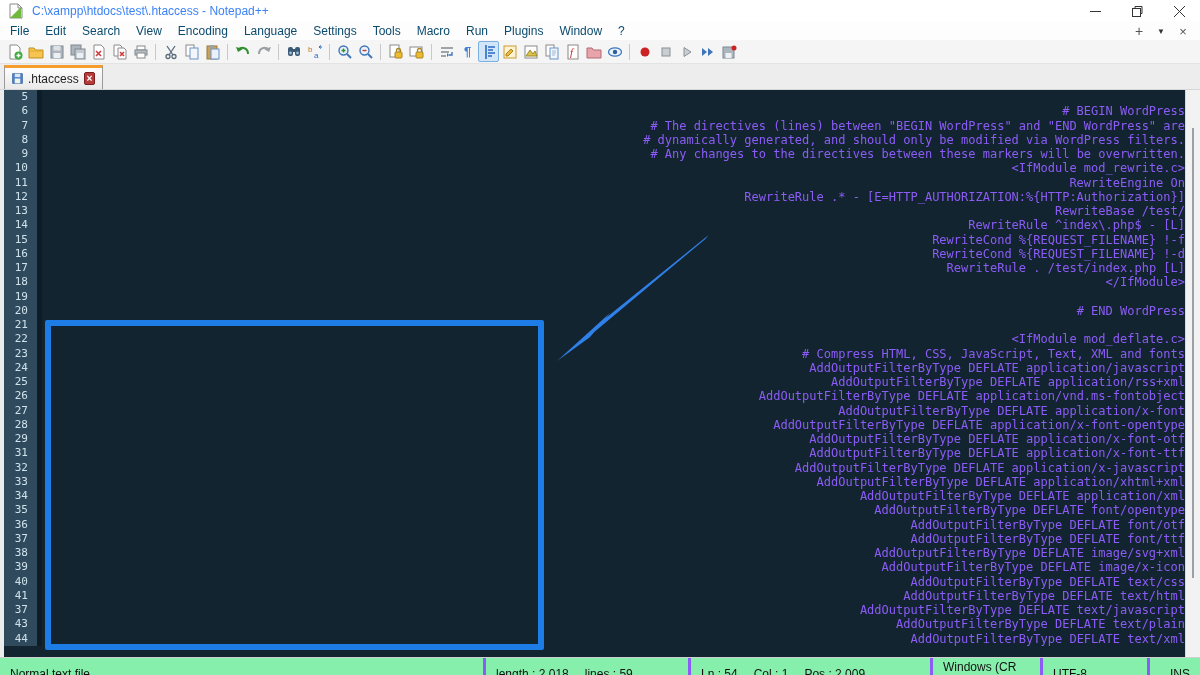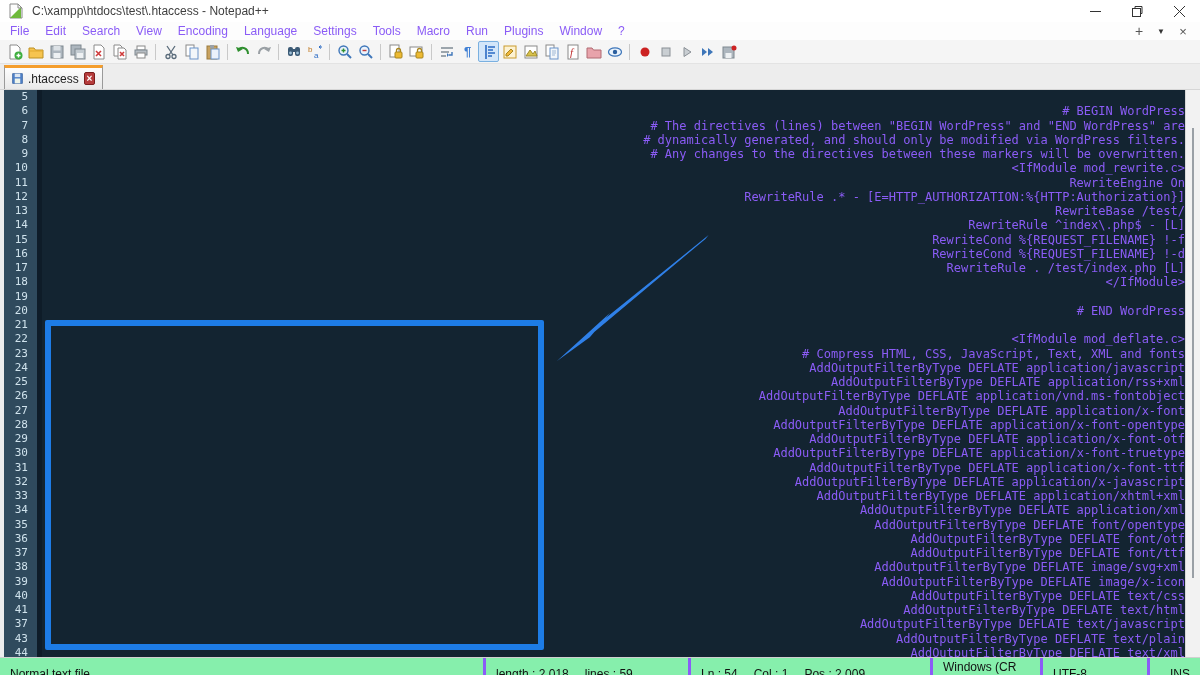--- a/index.html
+++ b/index.html
@@ -2,28 +2,28 @@
 <html><head>
 <meta charset="utf-8">
 <style>
   * { margin:0; padding:0; box-sizing:border-box; }
   html,body { width:1200px; height:675px; }
   body { position:relative; overflow:hidden; background:#fff; font-family:"Liberation Sans",sans-serif; }
 
   
   .titlebar { height:22px; background:#ffffff; display:flex; align-items:center; padding-left:8px; }
   .app-icon { width:16px; height:16px; margin-right:8px; }
-  .title-text { font-size:12px; color:#404040; flex:1; }
+  .title-text { font-size:12px; color:#3b82f6; flex:1; }
   .win-controls { display:flex; height:22px; }
   .win-btn { width:42px; height:22px; display:flex; align-items:center; justify-content:center; }
 
   
   .menubar { height:18px; background:#fdfdfd; display:flex; align-items:center; padding-left:2px; }
   .menu-items { display:flex; flex:1; }
-  .menu-item { font-size:12px; color:#8b5cf6; padding:1px 8px; cursor:default; }
+  .menu-item { font-size:12px; color:#0c4a6e; padding:1px 8px; cursor:default; }
   .menu-right { display:flex; align-items:center; gap:4px; padding-right:8px; color:#555; }
   .menu-right span { font-size:11px; width:18px; text-align:center; }
 
   
   .toolbar { height:24px; background:#f5f5f5; display:flex; align-items:center; padding-left:4px; border-bottom:1px solid #e3e3e3; }
   .tbtn { width:21px; height:21px; display:flex; align-items:center; justify-content:center; }
   .tbtn.active { background:#d3e6f9; border:1px solid #7ab0e0; border-radius:2px; }
   .tsep { width:1px; height:16px; background:#c9c9c9; margin:0 4px; }
   .tglyph { font-size:13px; line-height:13px; }
 
@@ -460,24 +460,20 @@
       <div class="line">
         <span class="ln">28</span>
         <span class="ct">    AddOutputFilterByType DEFLATE application/x-font-opentype</span>
       </div>
 
       <div class="line">
         <span class="ln">29</span>
         <span class="ct">    AddOutputFilterByType DEFLATE application/x-font-otf</span>
       </div>
 
-      <div class="line">
-        <span class="ln">30</span>
-        <span class="ct">    AddOutputFilterByType DEFLATE application/x-font-truetype</span>
-      </div>
 
       <div class="line">
         <span class="ln">31</span>
         <span class="ct">    AddOutputFilterByType DEFLATE application/x-font-ttf</span>
       </div>
 
       <div class="line">
         <span class="ln">32</span>
         <span class="ct">    AddOutputFilterByType DEFLATE application/x-javascript</span>
       </div>

